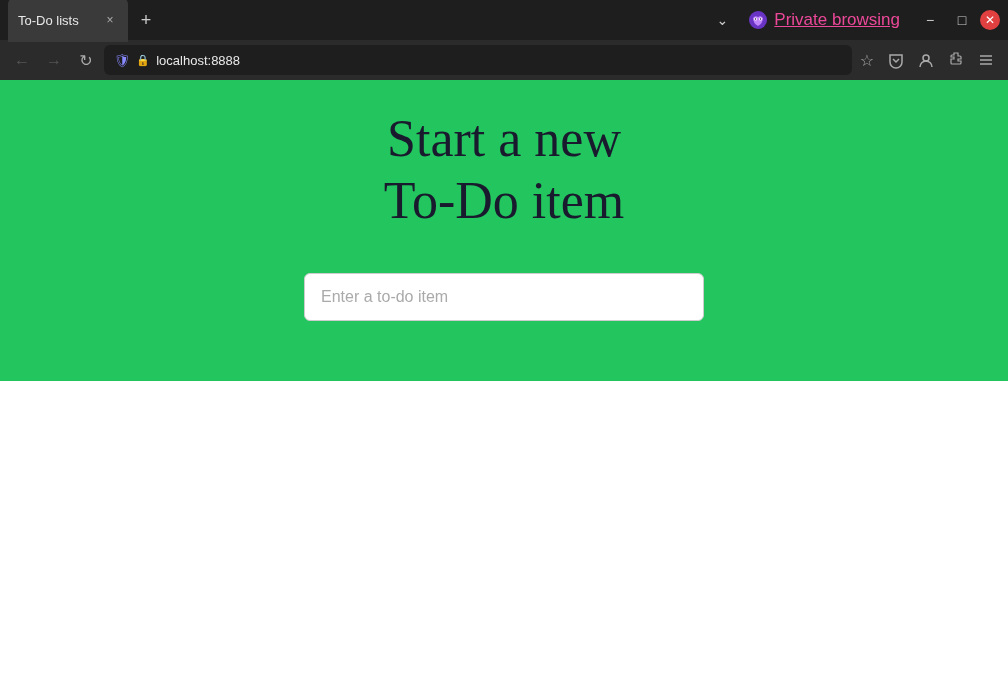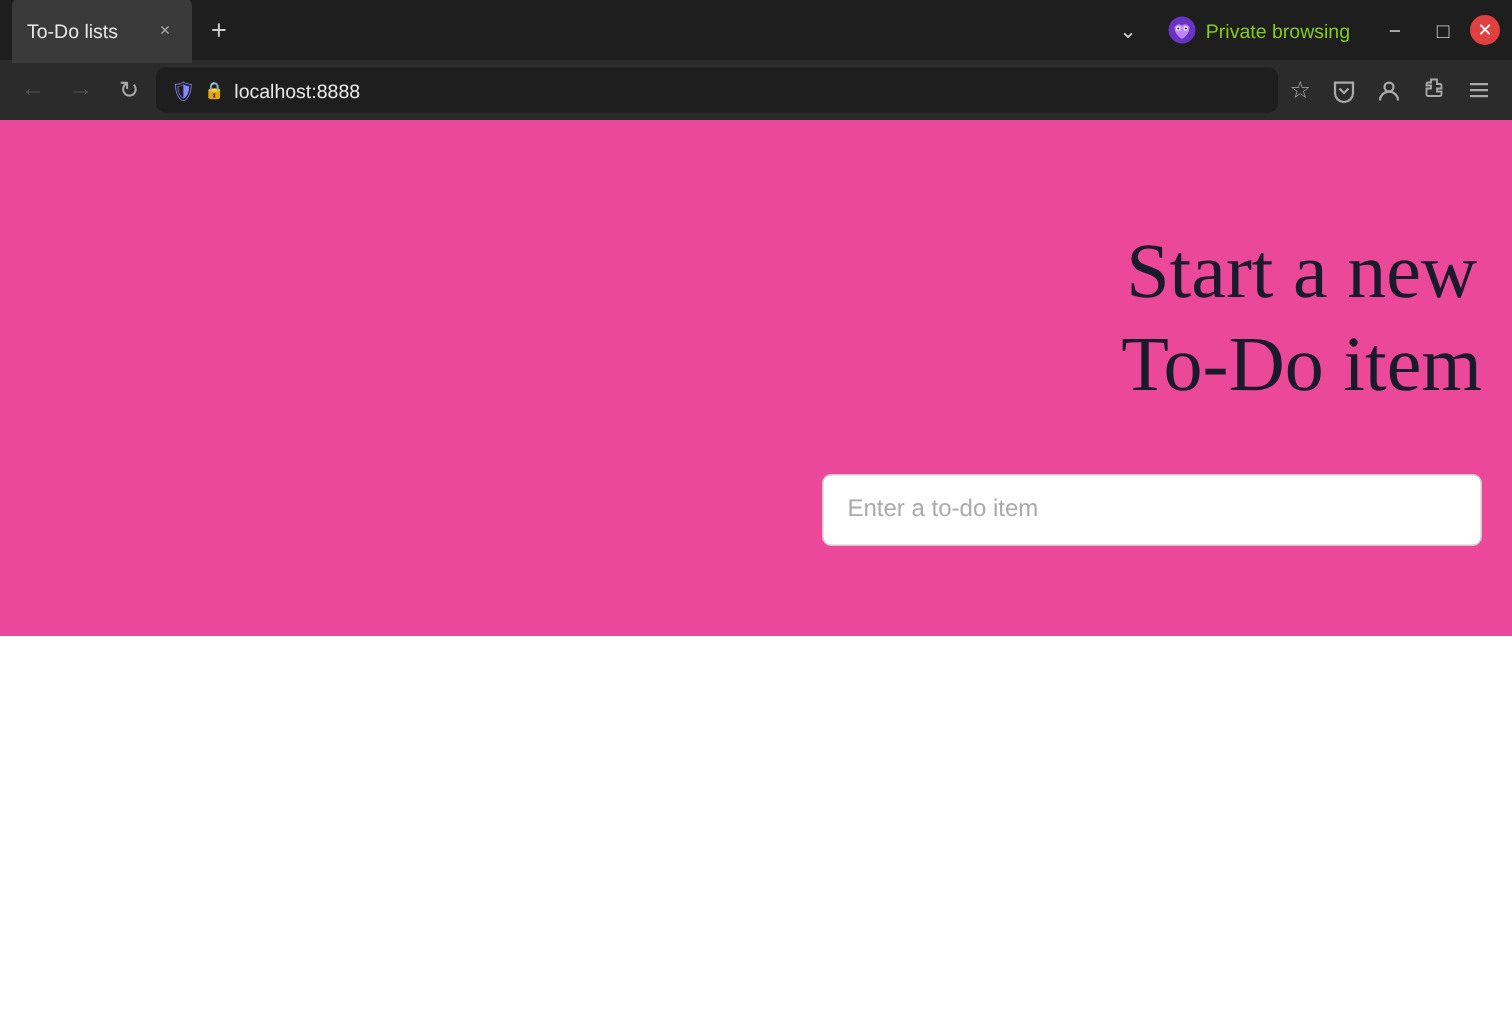--- a/index.html
+++ b/index.html
@@ -72,23 +72,24 @@
       display: flex;
       align-items: center;
       gap: 6px;
       margin-left: 8px;
     }
     .private-icon {
       width: 20px;
       height: 20px;
     }
     .private-label {
-      color: #84cc16;
-      font-size: 13px;
+      color: #ec4899;
+      font-size: 17px;
       white-space: nowrap;
+      text-decoration: underline;
     }
     .window-controls {
       display: flex;
       align-items: center;
       gap: 4px;
       margin-left: 12px;
     }
     .win-btn {
       width: 28px;
       height: 28px;
@@ -156,40 +157,40 @@
     }
 
     .nav-right {
       display: flex;
       align-items: center;
       gap: 2px;
     }
     .nav-right .nav-btn { color: #ccc; }
 
     .content-card {
-      background: #ec4899;
+      background: #22c55e;
       width: 100%;
-      padding: 71px 20px 60px;
+      padding: 28px 20px 60px;
       display: flex;
       flex-direction: column;
-      align-items: flex-end;
+      align-items: center;
     }
 
     .page-heading {
       font-size: 52px;
       font-weight: 300;
       color: #1a1a2e;
       text-align: center;
       line-height: 1.2;
       margin-bottom: 40px;
       font-family: Georgia, 'Times New Roman', serif;
     }
 
     .todo-input {
-      width: 440px;
+      width: 400px;
       height: 48px;
       border: 1px solid #ccc;
       border-radius: 6px;
       padding: 0 16px;
       font-size: 16px;
       color: #555;
       background: #fff;
       outline: none;
     }
     .todo-input::placeholder { color: #aaa; }

